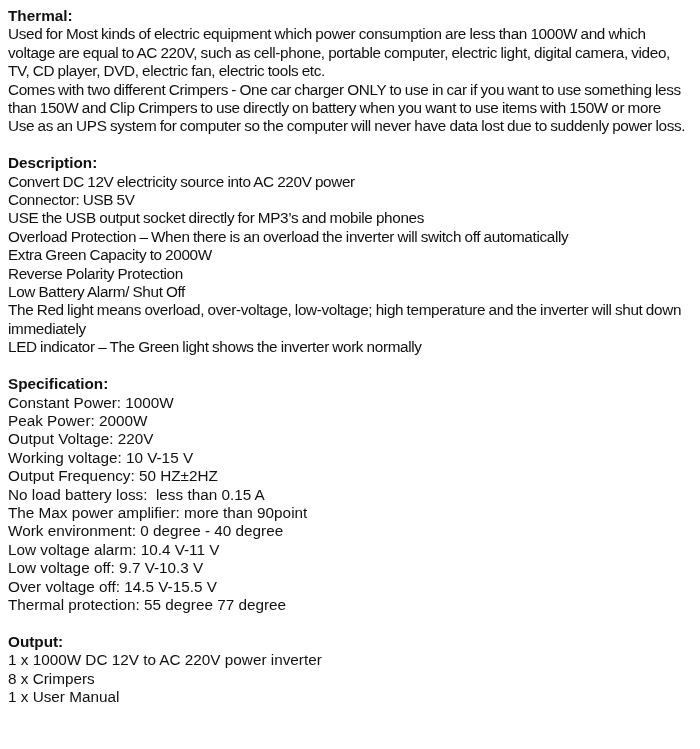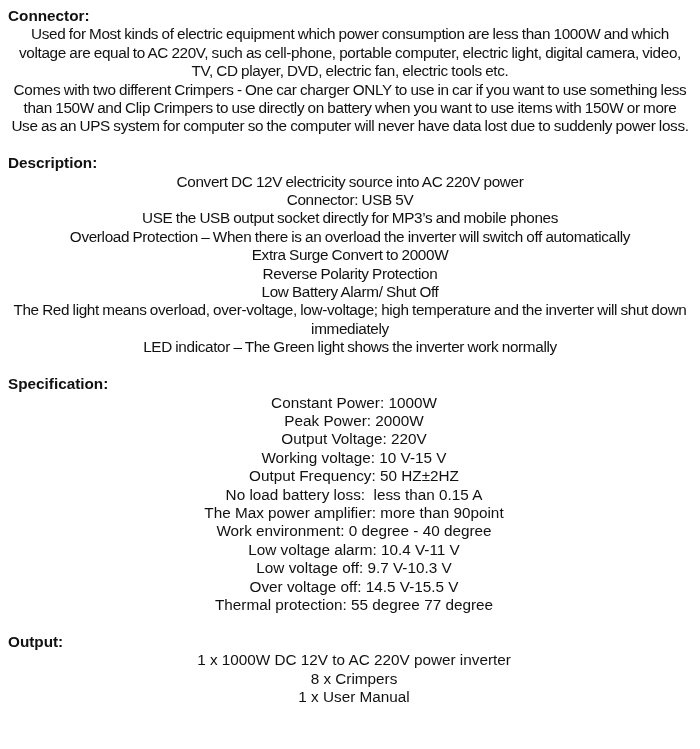--- a/index.html
+++ b/index.html
@@ -23,49 +23,48 @@
     .section {
       margin: 0 0 18.4px 0;
     }
     .heading {
       font-weight: bold;
       display: block;
     }
     .line {
       display: block;
       white-space: pre-wrap;
-      text-align: center;
     }
     .condensed .line {
       letter-spacing: -0.35px;
       word-spacing: -0.5px;
     }
     .condensed .wrap {
       width: 684px;
     }
   </style>
 </head>
 <body>
 
 <div class="doc">
 
   <div class="section condensed">
-    <span class="heading">Connector:</span>
+    <span class="heading">Thermal:</span>
     <span class="line wrap">Used for Most kinds of electric equipment which power consumption are less than 1000W and which voltage are equal to AC 220V, such as cell-phone, portable computer, electric light, digital camera, video, TV, CD player, DVD, electric fan, electric tools etc.</span>
     <span class="line wrap">Comes with two different Crimpers - One car charger ONLY to use in car if you want to use something less than 150W and Clip Crimpers to use directly on battery when you want to use items with 150W or more</span>
     <span class="line wrap">Use as an UPS system for computer so the computer will never have data lost due to suddenly power loss.</span>
   </div>
 
   <div class="section condensed">
     <span class="heading">Description:</span>
     <span class="line wrap">Convert DC 12V electricity source into AC 220V power</span>
     <span class="line wrap">Connector: USB 5V</span>
     <span class="line wrap">USE the USB output socket directly for MP3’s and mobile phones</span>
     <span class="line wrap">Overload Protection – When there is an overload the inverter will switch off automatically</span>
-    <span class="line wrap">Extra Surge Convert to 2000W</span>
+    <span class="line wrap">Extra Green Capacity to 2000W</span>
     <span class="line wrap">Reverse Polarity Protection</span>
     <span class="line wrap">Low Battery Alarm/ Shut Off</span>
     <span class="line wrap">The Red light means overload, over-voltage, low-voltage; high temperature and the inverter will shut down immediately</span>
     <span class="line wrap">LED indicator – The Green light shows the inverter work normally</span>
   </div>
 
   <div class="section">
     <span class="heading">Specification:</span>
     <span class="line">Constant Power: 1000W</span>
     <span class="line">Peak Power: 2000W</span>

